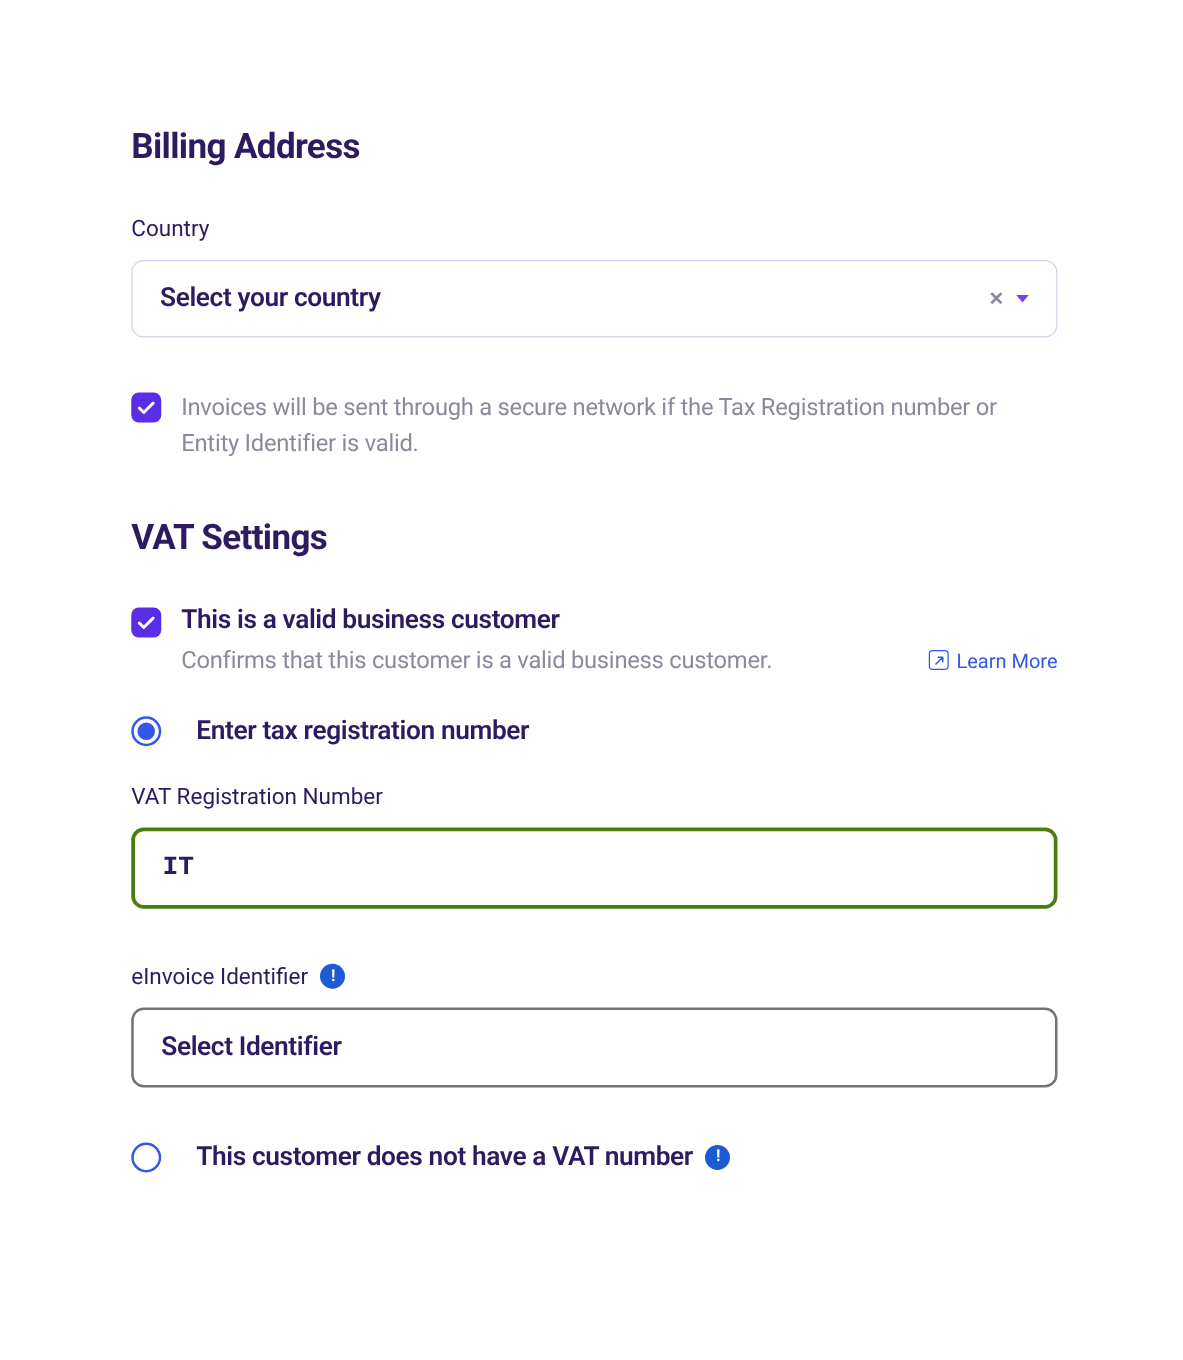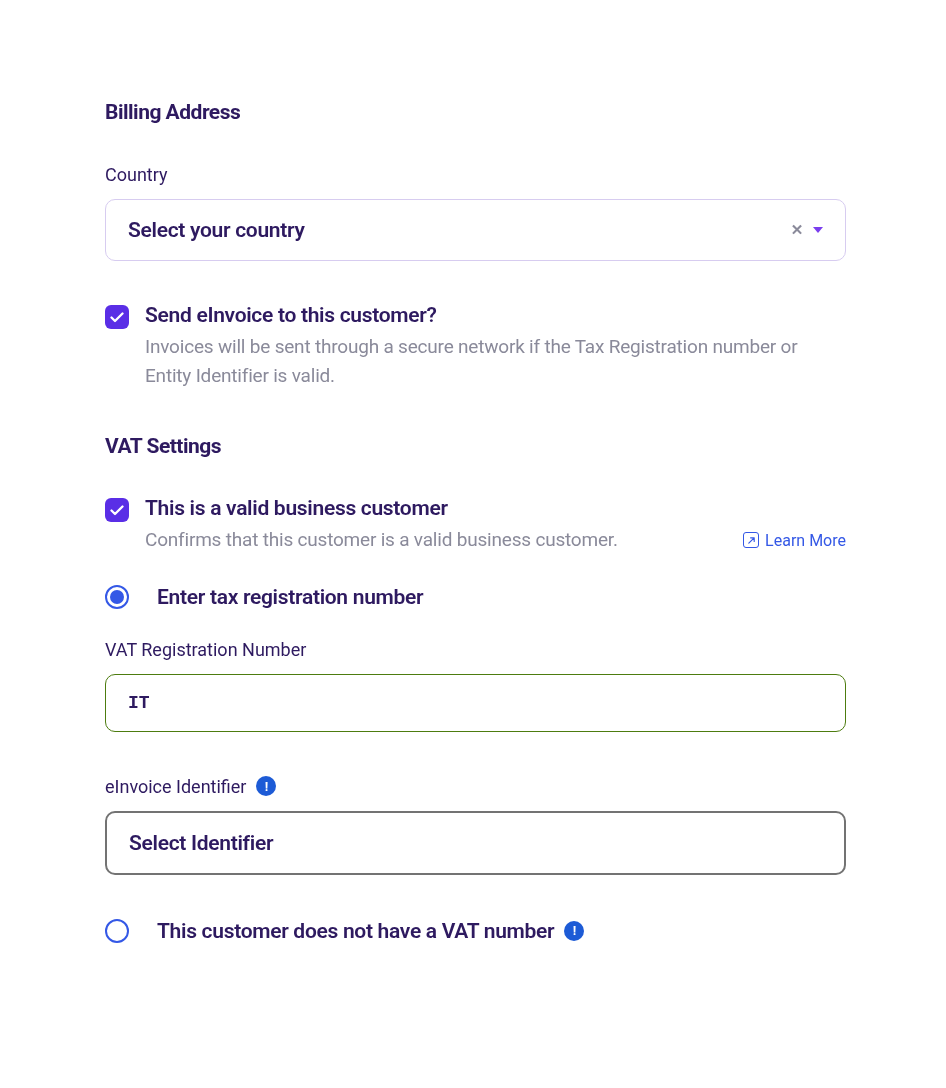--- a/index.html
+++ b/index.html
@@ -4,21 +4,21 @@
 <style>
   * { box-sizing: border-box; margin: 0; padding: 0; }
   body {
     font-family: -apple-system, BlinkMacSystemFont, "Segoe UI", Roboto, "Helvetica Neue", Arial, sans-serif;
     background: #ffffff;
     width: 946px;
     height: 1088px;
     padding: 100px 100px 0 105px;
   }
   .section-heading {
-    font-size: 21px;
+    font-size: 28px;
     font-weight: 700;
     color: #2e1a60;
     letter-spacing: -0.5px;
     margin-bottom: 40px;
   }
   .field-label {
     font-size: 18px;
     color: #2e1a60;
     margin-bottom: 14px;
     display: flex;
@@ -165,24 +165,24 @@
     font-size: 21px;
     font-weight: 600;
     color: #2e1a60;
     letter-spacing: -0.3px;
     display: flex;
     align-items: center;
     gap: 10px;
   }
   .text-input {
     width: 100%;
-    border: 1px solid #4d7c0f;
+    border: 3px solid #4d7c0f;
     border-radius: 10px;
     padding: 18px 22px;
-    font-size: 18px;
+    font-size: 21px;
     font-weight: 700;
     font-family: "Courier New", monospace;
     color: #2e1a60;
     background: #ffffff;
     margin-bottom: 44px;
   }
   .select-plain {
     width: 100%;
     border: 2px solid #737373;
     border-radius: 10px;
@@ -231,21 +231,20 @@
   </div>
 </div>
 
 <div class="check-row">
   <div class="check-box">
     <svg width="14" height="11" viewBox="0 0 14 11">
       <path d="M1.5 5.5 L5 9 L12.5 1.5" stroke="#ffffff" stroke-width="2.3" fill="none" stroke-linecap="round" stroke-linejoin="round"></path>
     </svg>
   </div>
   <div class="check-content">
-    <div class="check-label">Send eInvoice to this customer?</div>
     <div class="check-desc">Invoices will be sent through a secure network if the Tax Registration number or Entity Identifier is valid.</div>
   </div>
 </div>
 
 
 <h2 class="section-heading vat-heading">VAT Settings</h2>
 
 <div class="vat-check-row">
   <div class="check-box">
     <svg width="14" height="11" viewBox="0 0 14 11">

